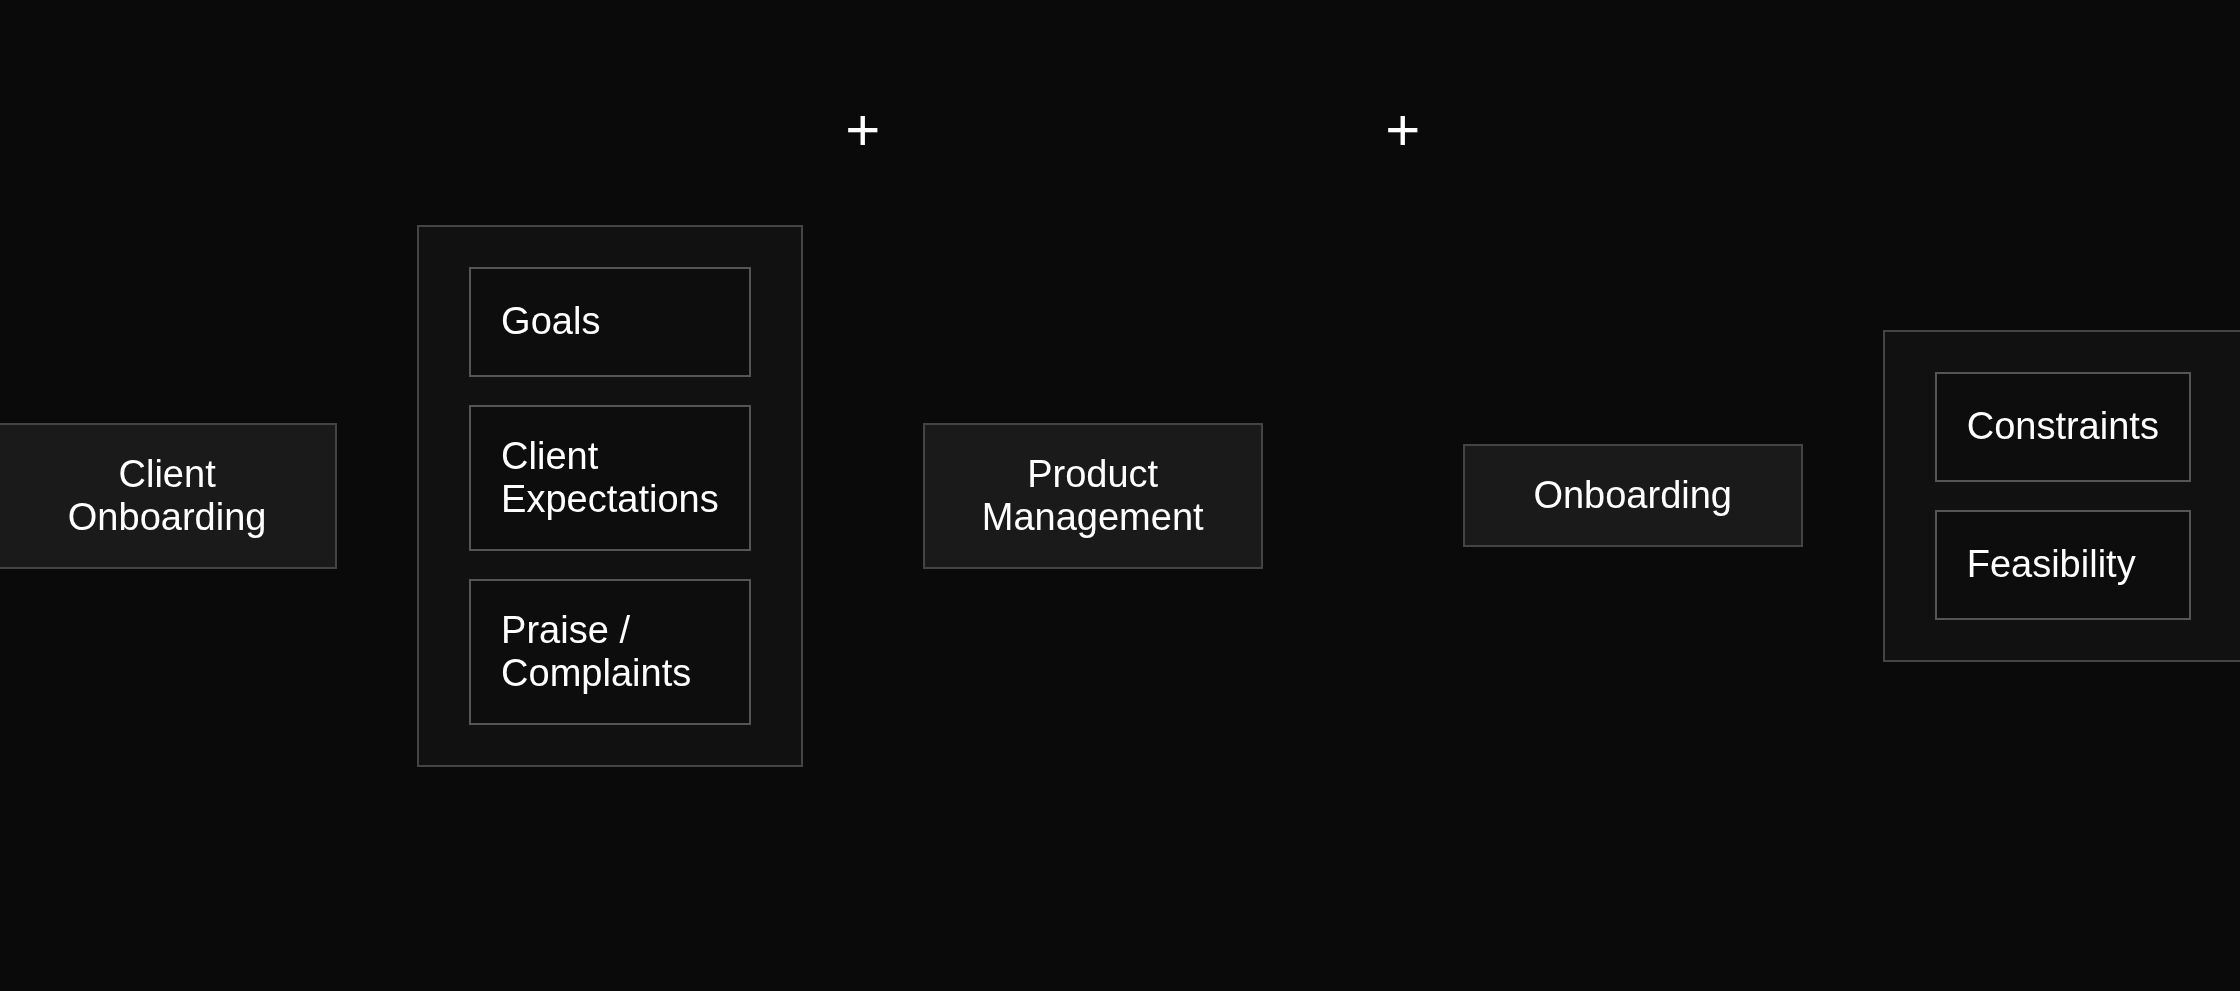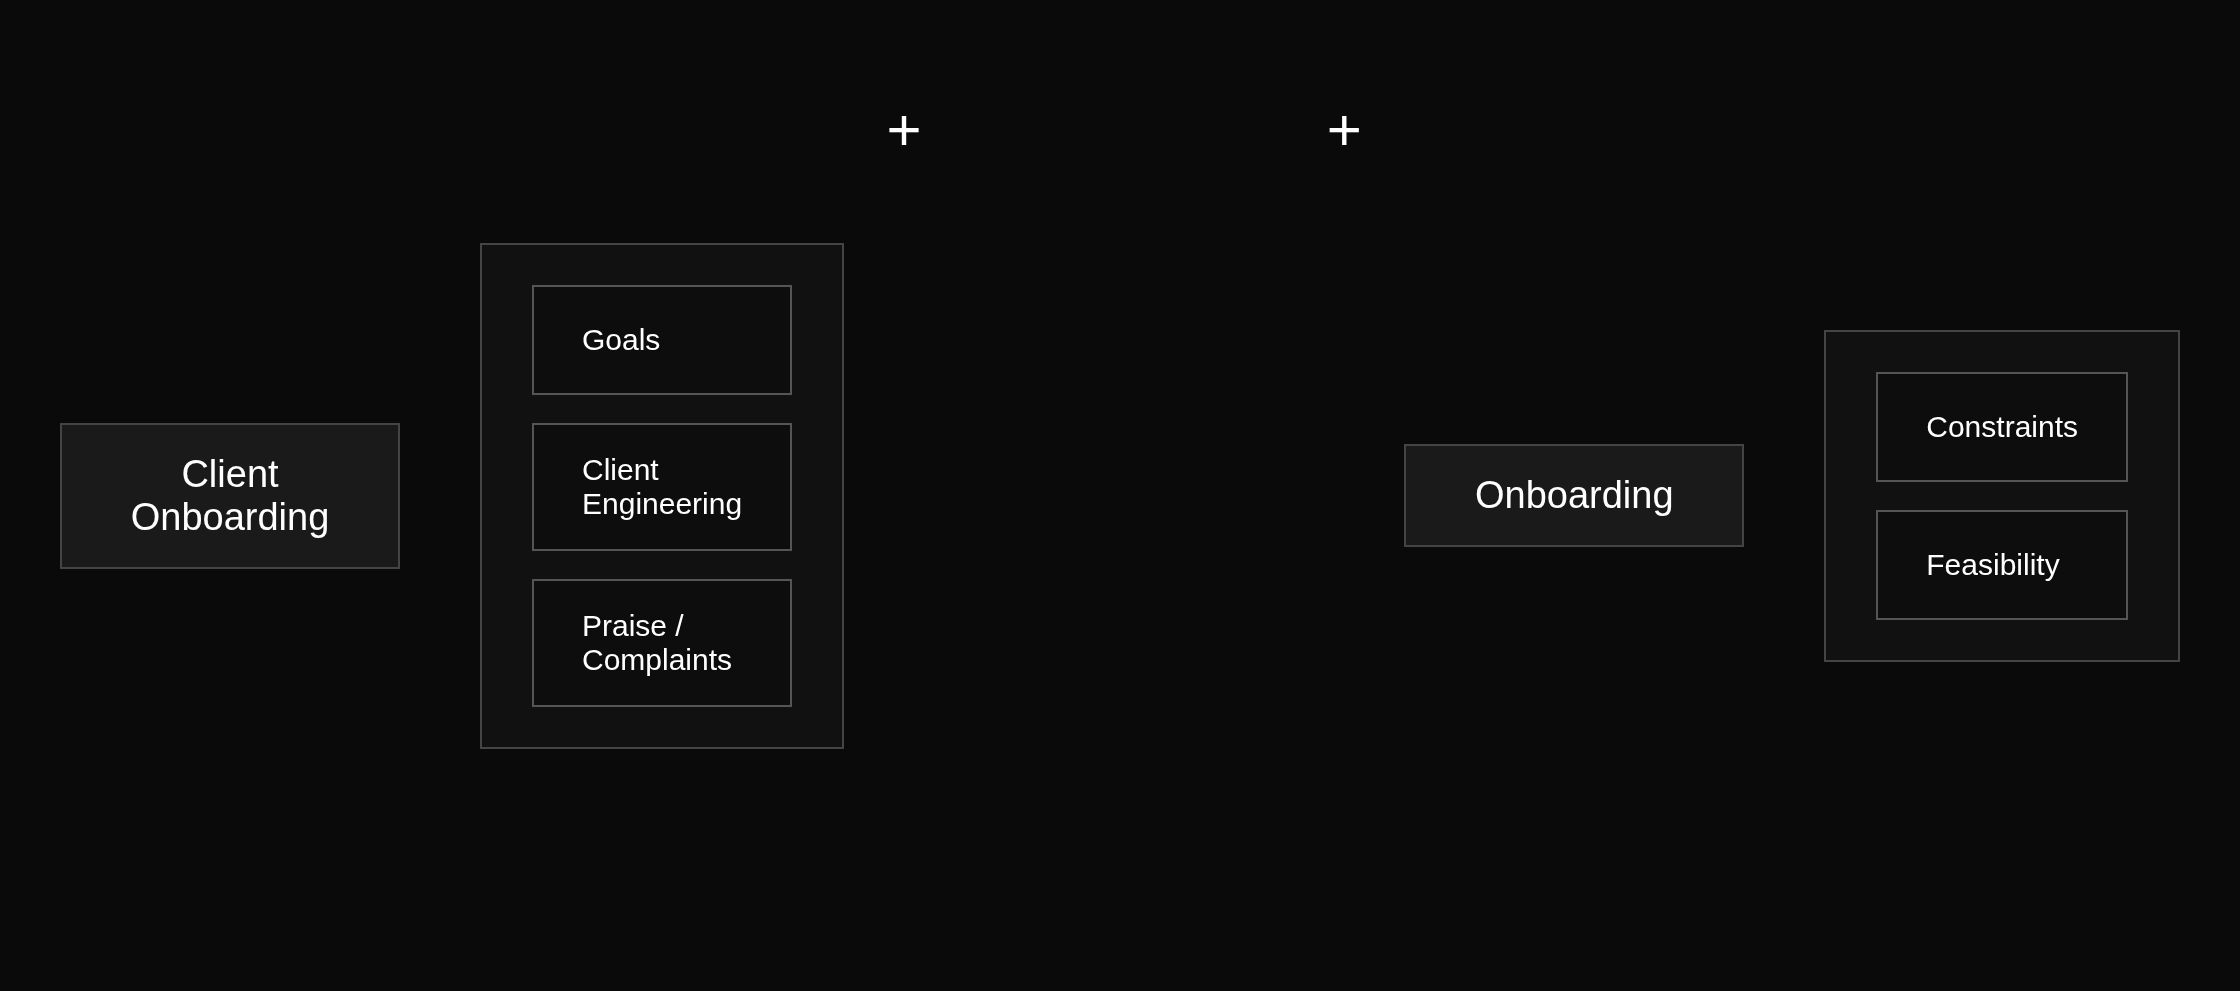--- a/index.html
+++ b/index.html
@@ -65,22 +65,22 @@
       flex-direction: column;
       align-items: flex-start;
       justify-content: flex-start;
       padding: 40px 50px;
       gap: 28px;
     }
 
     .inner-box {
       border: 2px solid #555;
       width: 100%;
-      padding: 28px 48px;
-      font-size: 30px;
+      padding: 28px 30px;
+      font-size: 38px;
       font-weight: 400;
       color: #ffffff;
       background-color: #0d0d0d;
       min-height: 110px;
       display: flex;
       align-items: center;
     }
 
     .plus-separator {
       display: flex;
@@ -102,33 +102,36 @@
   <div class="column">
     <div class="top-box">
       <span>Client Onboarding</span>
     </div>
     <div class="connector-line"></div>
     <div class="bottom-box">
       <div class="inner-box">
         <span>Goals</span>
       </div>
       <div class="inner-box">
-        <span>Client Engineering</span>
+        <span>Client Expectations</span>
       </div>
       <div class="inner-box">
         <span>Praise / Complaints</span>
       </div>
     </div>
   </div>
 
   <div class="plus-separator">
     <span>+</span>
   </div>
 
   <div class="column">
+    <div class="top-box">
+      <span>Product Management</span>
+    </div>
     <div class="connector-line"></div>
   </div>
 
   <div class="plus-separator">
     <span>+</span>
   </div>
 
   <div class="column">
     <div class="top-box">
       <span>Onboarding</span>

